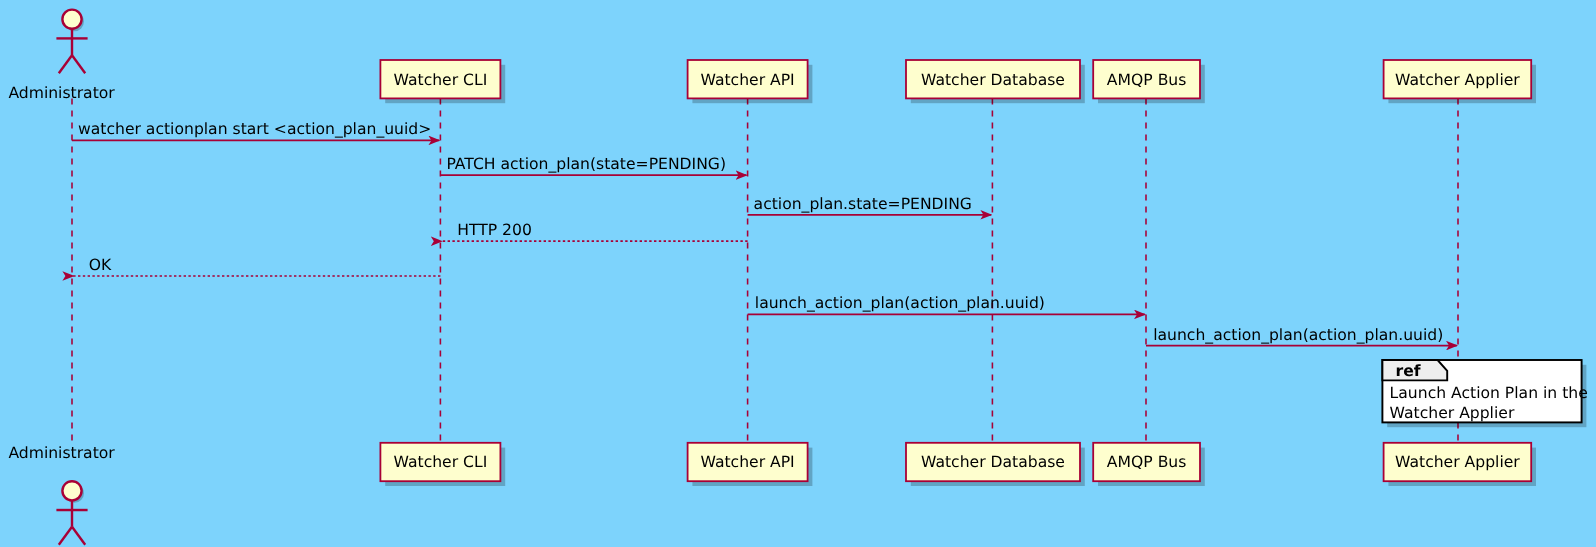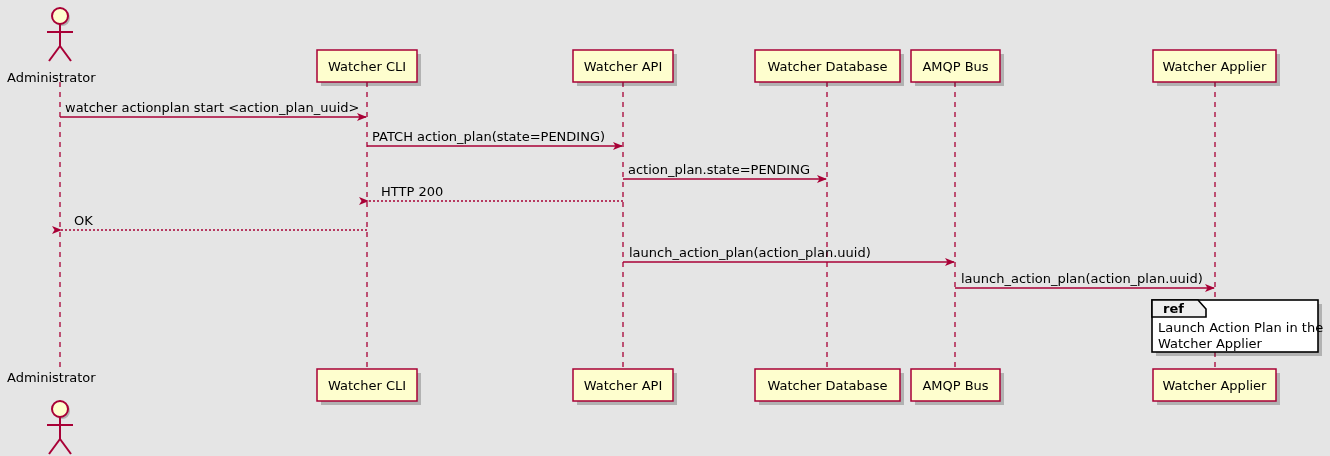--- a/index.html
+++ b/index.html
@@ -8,21 +8,21 @@
     background: #FFFFFF;
   }
   body {
     font-family: "DejaVu Sans", sans-serif;
   }
   #diagram-root {
     position: relative;
     width: 1330px;
     height: 456px;
     overflow: hidden;
-    background: #e5e5e5;
+    background: #7dd3fc;
   }
   #diagram-svg {
     position: absolute;
     top: 0;
     left: 0;
     width: 1330px;
     height: 456px;
   }
   .pbox-rect {
     fill: #FEFECE;

